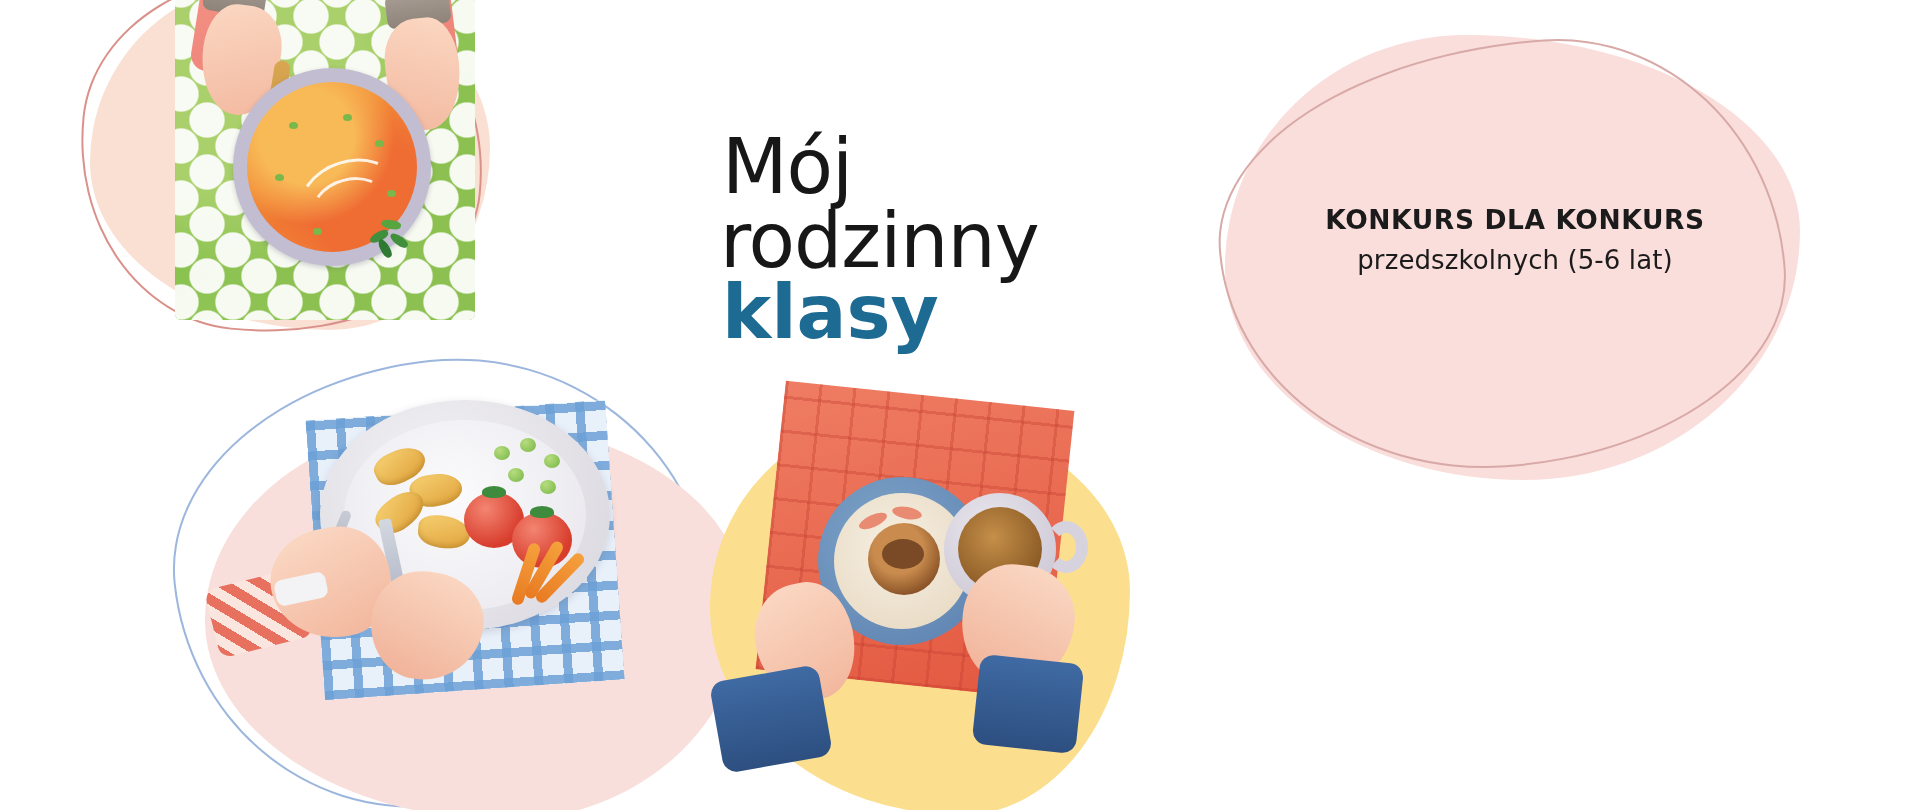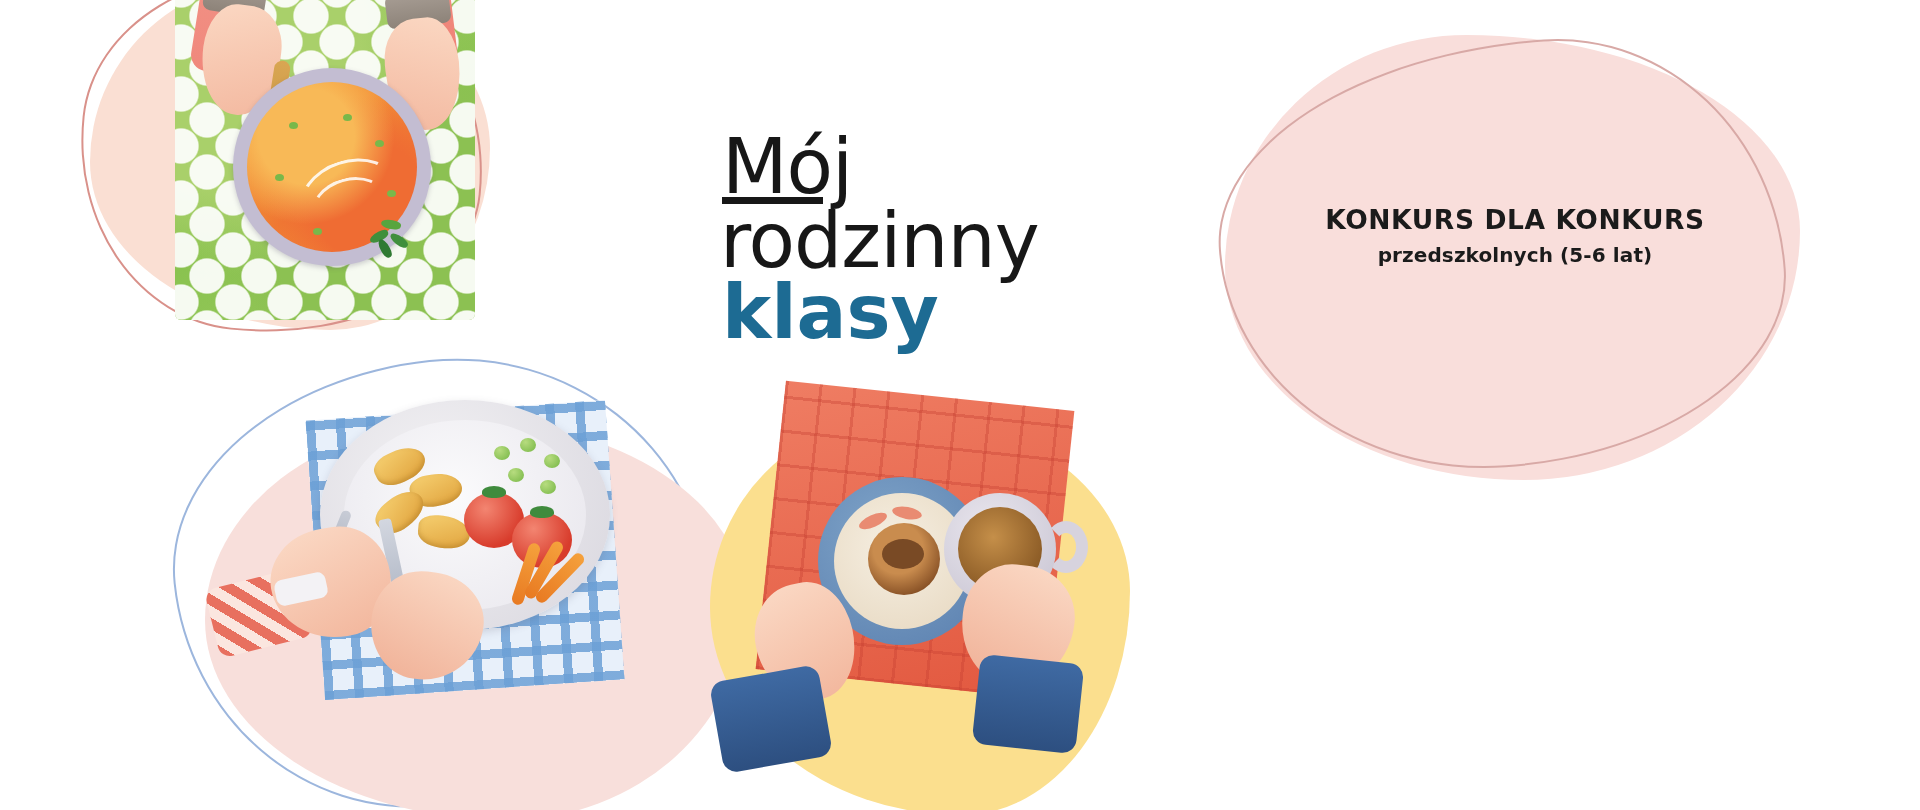--- a/index.html
+++ b/index.html
@@ -4,37 +4,37 @@
 <style>
   html,body{margin:0;padding:0;background:#ffffff;}
   body{width:1920px;height:810px;overflow:hidden;position:relative;
        font-family:"Liberation Sans",sans-serif;}
   .stage{position:absolute;inset:0;background:#fff;overflow:hidden;}
 
   
   .headline{position:absolute;left:710px;top:130px;width:420px;}
   .hl-line{font-family:"DejaVu Sans",sans-serif;font-weight:400;
            font-size:76px;line-height:0.97;color:#171717;letter-spacing:-1px;}
-  .hl-line.l1{padding-left:12px;text-decoration:underline;}
+  .hl-line.l1{padding-left:12px;}
   .hl-line.l2{padding-left:10px;}
   .hl-line.l3{font-weight:700;color:#1d6b93;font-size:74px;padding-left:12px;
               letter-spacing:0px;}
 
   
   .blob-wrap{position:absolute;left:1225px;top:35px;width:575px;height:445px;}
   .blob-pink{position:absolute;inset:0;background:#f9dedb;
              border-radius:42% 58% 48% 52% / 52% 44% 56% 48%;}
   .blob-line{position:absolute;left:-5px;top:8px;width:560px;height:420px;
              border:2px solid #d8a9a6;background:transparent;
              border-radius:60% 40% 52% 48% / 44% 58% 42% 56%;
              transform:rotate(-4deg);}
   .blob-text{position:absolute;left:60px;top:165px;width:460px;text-align:center;
              color:#1b1b1b;font-family:"DejaVu Sans",sans-serif;}
   .bt-head{font-size:26.5px;font-weight:700;letter-spacing:0.6px;line-height:1.5;}
-  .bt-line{font-size:20px;font-weight:700;line-height:1.58;letter-spacing:0.1px;}
+  .bt-line{font-size:26px;font-weight:400;line-height:1.58;letter-spacing:0.1px;}
 
   
   .ill1{position:absolute;left:80px;top:-170px;width:420px;height:520px;}
   .ill1 .peach-blob{position:absolute;left:10px;top:150px;width:400px;height:350px;
       background:#fadfd3;border-radius:46% 54% 40% 60% / 52% 48% 52% 48%;}
   .ill1 .peach-ring{position:absolute;left:0px;top:140px;width:400px;height:360px;
       border:2px solid #d9918a;border-radius:54% 46% 58% 42% / 46% 56% 44% 54%;
       transform:rotate(6deg);}
   .ill1 .mat{position:absolute;left:95px;top:150px;width:300px;height:340px;
       background:

